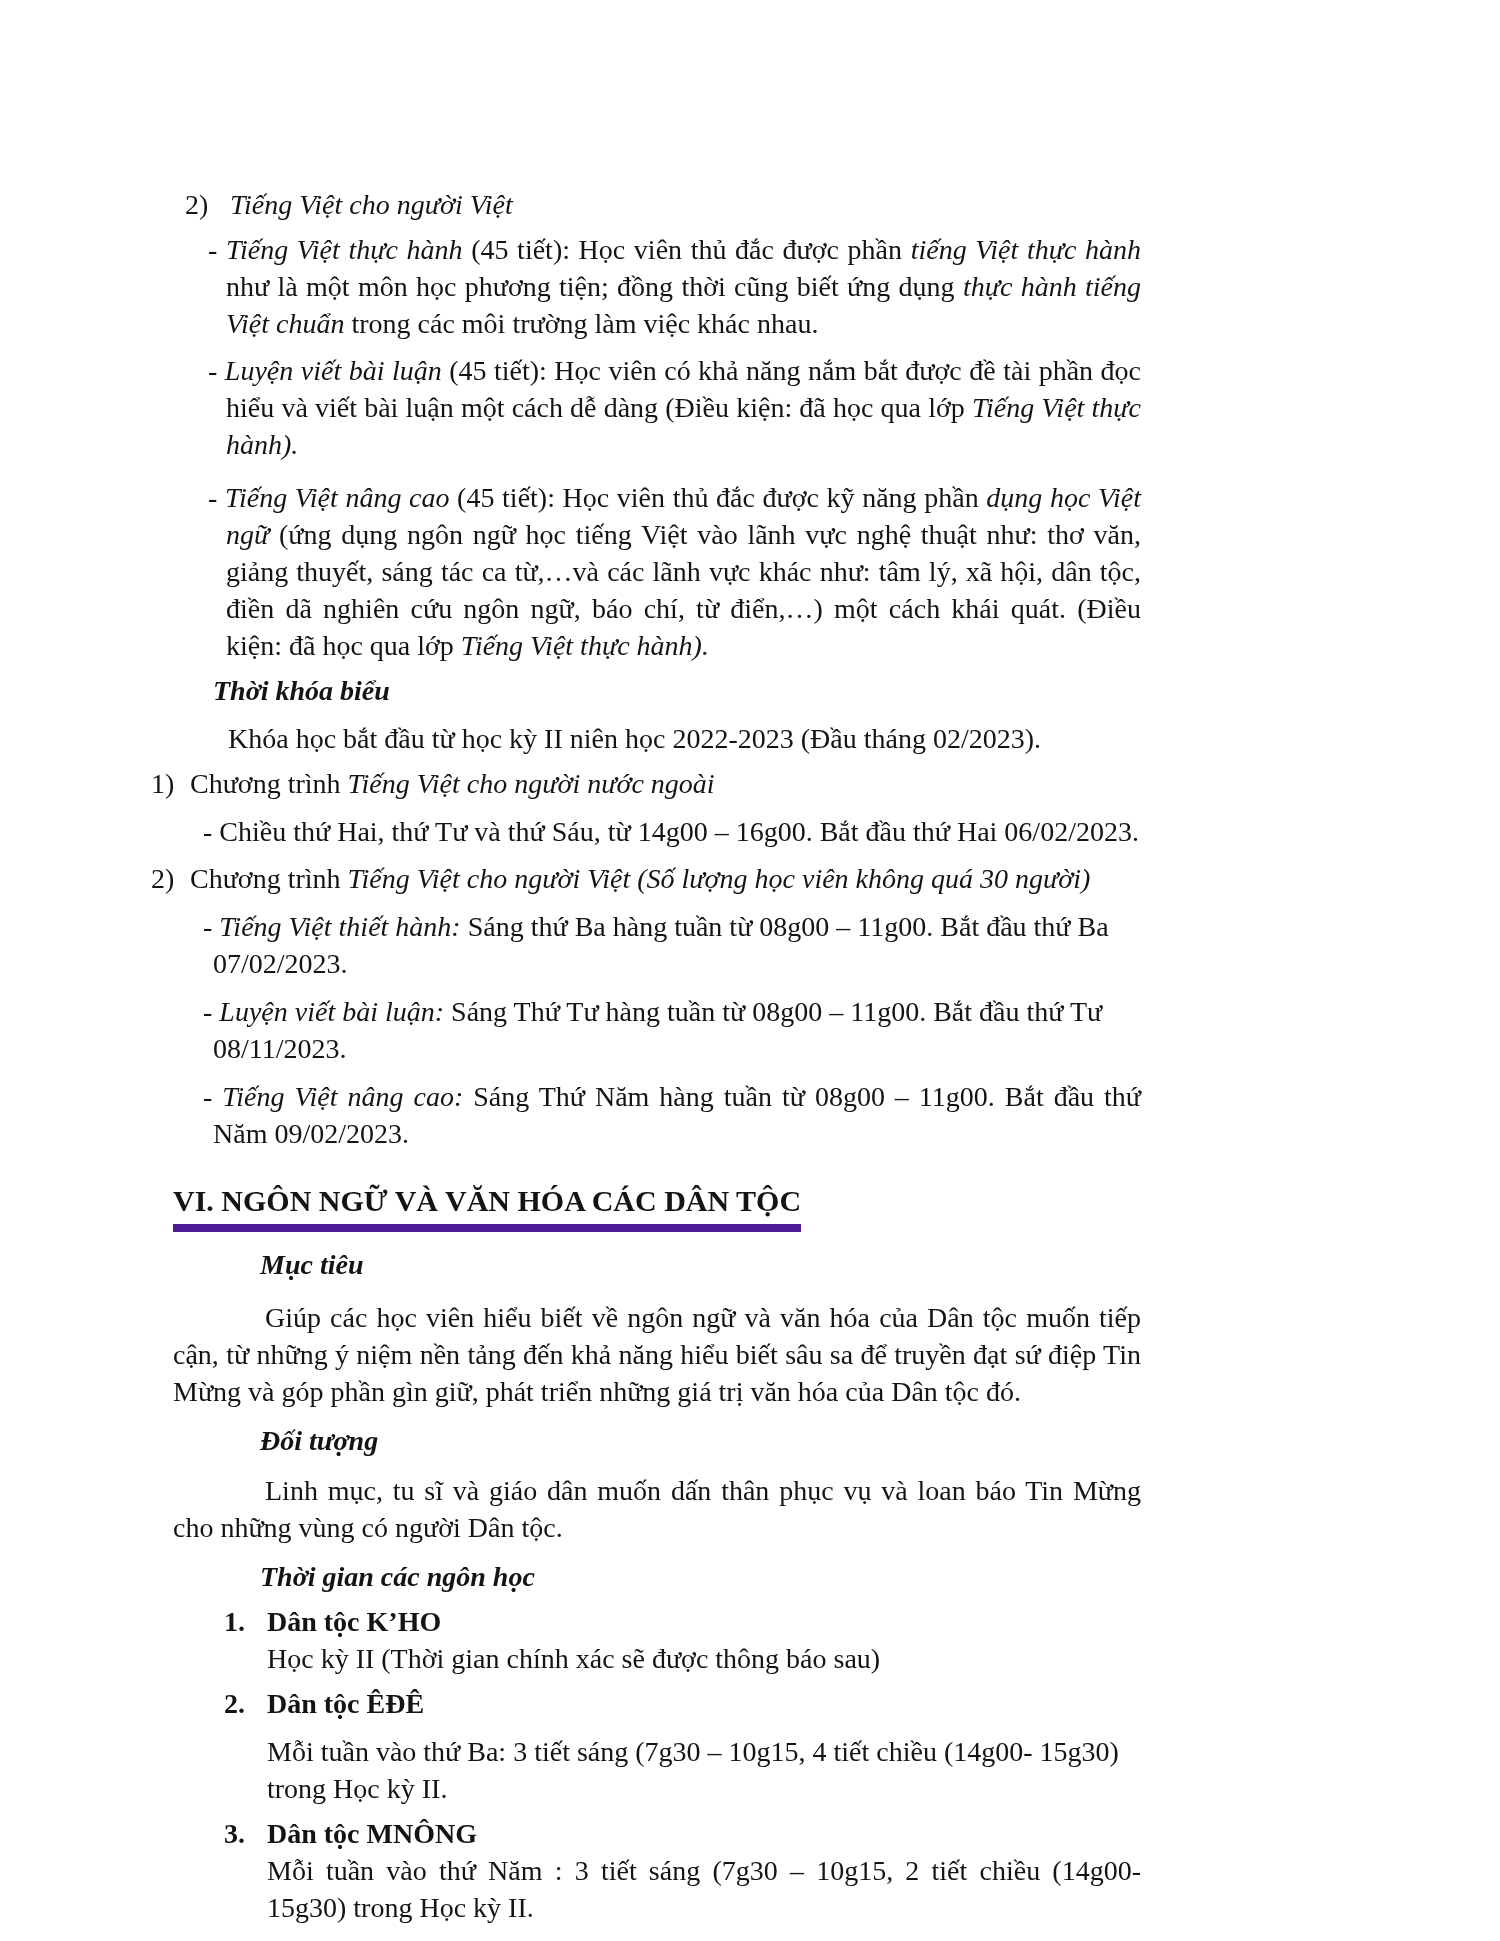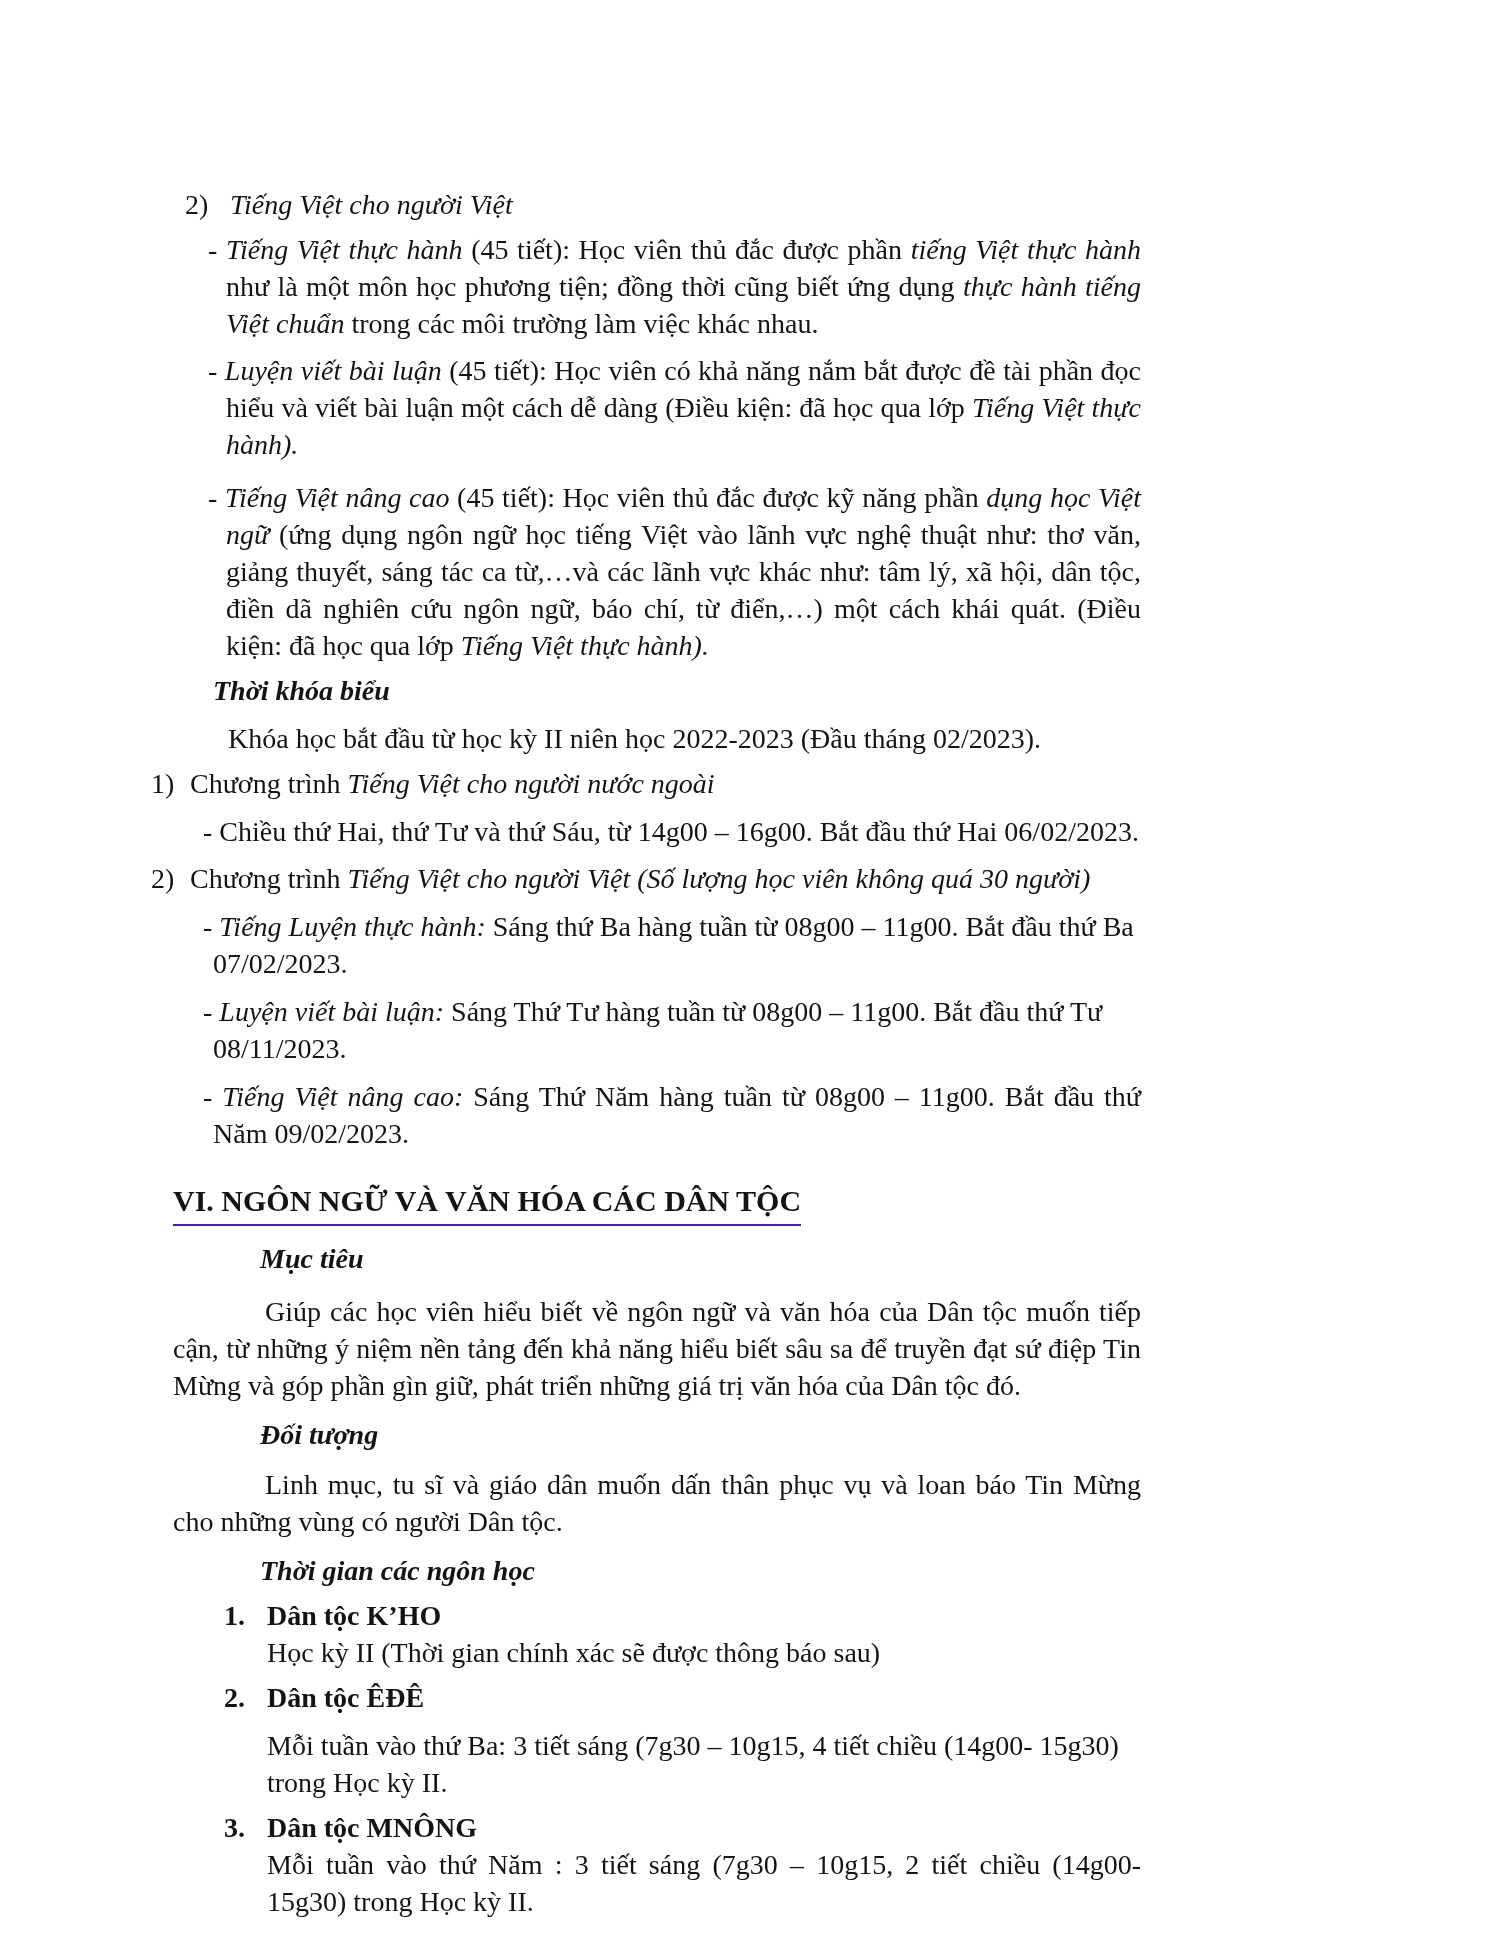--- a/index.html
+++ b/index.html
@@ -31,21 +31,21 @@
   .h-tkb{font-weight:bold;font-style:italic;margin-left:40px;margin-bottom:11px;}
   .intro{margin-left:55px;margin-bottom:8px;}
   .prog{margin-left:-22px;margin-bottom:11px;}
   .prog .num{width:39px;}
   .bullet-b{padding-left:40px;text-indent:-10px;margin-bottom:10px;}
   .bullet-b.mb11{margin-bottom:11px;}
   .bullet-b.last{margin-bottom:28px;}
 
   
   .h-vi{font-weight:bold;font-size:30px;margin:0 0 14px 0;line-height:41px;}
-  .uline{display:inline-block;border-bottom:2px solid #4c1d95;padding-bottom:3px;}
+  .uline{display:inline-block;border-bottom:8px solid #4c1d95;padding-bottom:3px;}
   .h-sub{font-weight:bold;font-style:italic;margin-left:87px;margin-bottom:16px;}
   .h-sub.mb13{margin-bottom:13px;}
   .h-sub.mb8{margin-bottom:8px;}
   .para{text-indent:92px;margin-bottom:12px;}
 
   
   .eth-head{margin-left:51px;font-weight:bold;}
   .eth-head .num{width:43px;}
   .eth-head.gap{margin-bottom:11px;}
   .eth-detail{margin-left:94px;}
@@ -66,21 +66,21 @@
   <p class="p bullet-a just mb16"><span class="run r">- </span><span class="run i">Luyện viết bài luận</span><span class="run r"> (45 tiết): Học viên có khả năng nắm bắt được đề tài phần đọc hiểu và viết bài luận một cách dễ dàng (Điều kiện: đã học qua lớp </span><span class="run i">Tiếng Việt thực hành).</span></p>
   <p class="p bullet-a just mb8"><span class="run r">- </span><span class="run i">Tiếng Việt nâng cao</span><span class="run r"> (45 tiết): Học viên thủ đắc được kỹ năng phần </span><span class="run i">dụng học Việt ngữ</span><span class="run r"> (ứng dụng ngôn ngữ học tiếng Việt vào lãnh vực nghệ thuật như: thơ văn, giảng thuyết, sáng tác ca từ,…và các lãnh vực khác như: tâm lý, xã hội, dân tộc, điền dã nghiên cứu ngôn ngữ, báo chí, từ điển,…) một cách khái quát. (Điều kiện: đã học qua lớp </span><span class="run i">Tiếng Việt thực hành).</span></p>
 
   <p class="p h-tkb">Thời khóa biểu</p>
   <p class="p intro">Khóa học bắt đầu từ học kỳ II niên học 2022-2023 (Đầu tháng 02/2023).</p>
 
   <p class="p prog"><span class="num">1)</span><span><span class="run r">Chương trình </span><span class="run i">Tiếng Việt cho người nước ngoài</span></span></p>
   <p class="p bullet-b"><span class="run r">- Chiều thứ Hai, thứ Tư và thứ Sáu, từ 14g00 – 16g00. Bắt đầu thứ Hai 06/02/2023.</span></p>
 
   <p class="p prog"><span class="num">2)</span><span><span class="run r">Chương trình </span><span class="run i">Tiếng Việt cho người Việt (Số lượng học viên không quá 30 người)</span></span></p>
-  <p class="p bullet-b mb11"><span class="run r">- </span><span class="run i">Tiếng Luyện thực hành:</span><span class="run r"> Sáng thứ Ba hàng tuần từ 08g00 – 11g00. Bắt đầu thứ Ba 07/02/2023.</span></p>
+  <p class="p bullet-b mb11"><span class="run r">- </span><span class="run i">Tiếng Việt thiết hành:</span><span class="run r"> Sáng thứ Ba hàng tuần từ 08g00 – 11g00. Bắt đầu thứ Ba 07/02/2023.</span></p>
   <p class="p bullet-b mb11"><span class="run r">- </span><span class="run i">Luyện viết bài luận:</span><span class="run r"> Sáng Thứ Tư hàng tuần từ 08g00 – 11g00. Bắt đầu thứ Tư 08/11/2023.</span></p>
   <p class="p bullet-b just last"><span class="run r">- </span><span class="run i">Tiếng Việt nâng cao:</span><span class="run r"> Sáng Thứ Năm hàng tuần từ 08g00 – 11g00. Bắt đầu thứ Năm 09/02/2023.</span></p>
 
   <h3 class="h-vi"><span class="uline">VI. NGÔN NGỮ VÀ VĂN HÓA CÁC DÂN TỘC</span></h3>
 
   <p class="p h-sub">Mục tiêu</p>
   <p class="p para just">Giúp các học viên hiểu biết về ngôn ngữ và văn hóa của Dân tộc muốn tiếp cận, từ những ý niệm nền tảng đến khả năng hiểu biết sâu sa để truyền đạt sứ điệp Tin Mừng và góp phần gìn giữ, phát triển những giá trị văn hóa của Dân tộc đó.</p>
 
   <p class="p h-sub mb13">Đối tượng</p>
   <p class="p para just">Linh mục, tu sĩ và giáo dân muốn dấn thân phục vụ và loan báo Tin Mừng cho những vùng có người Dân tộc.</p>

